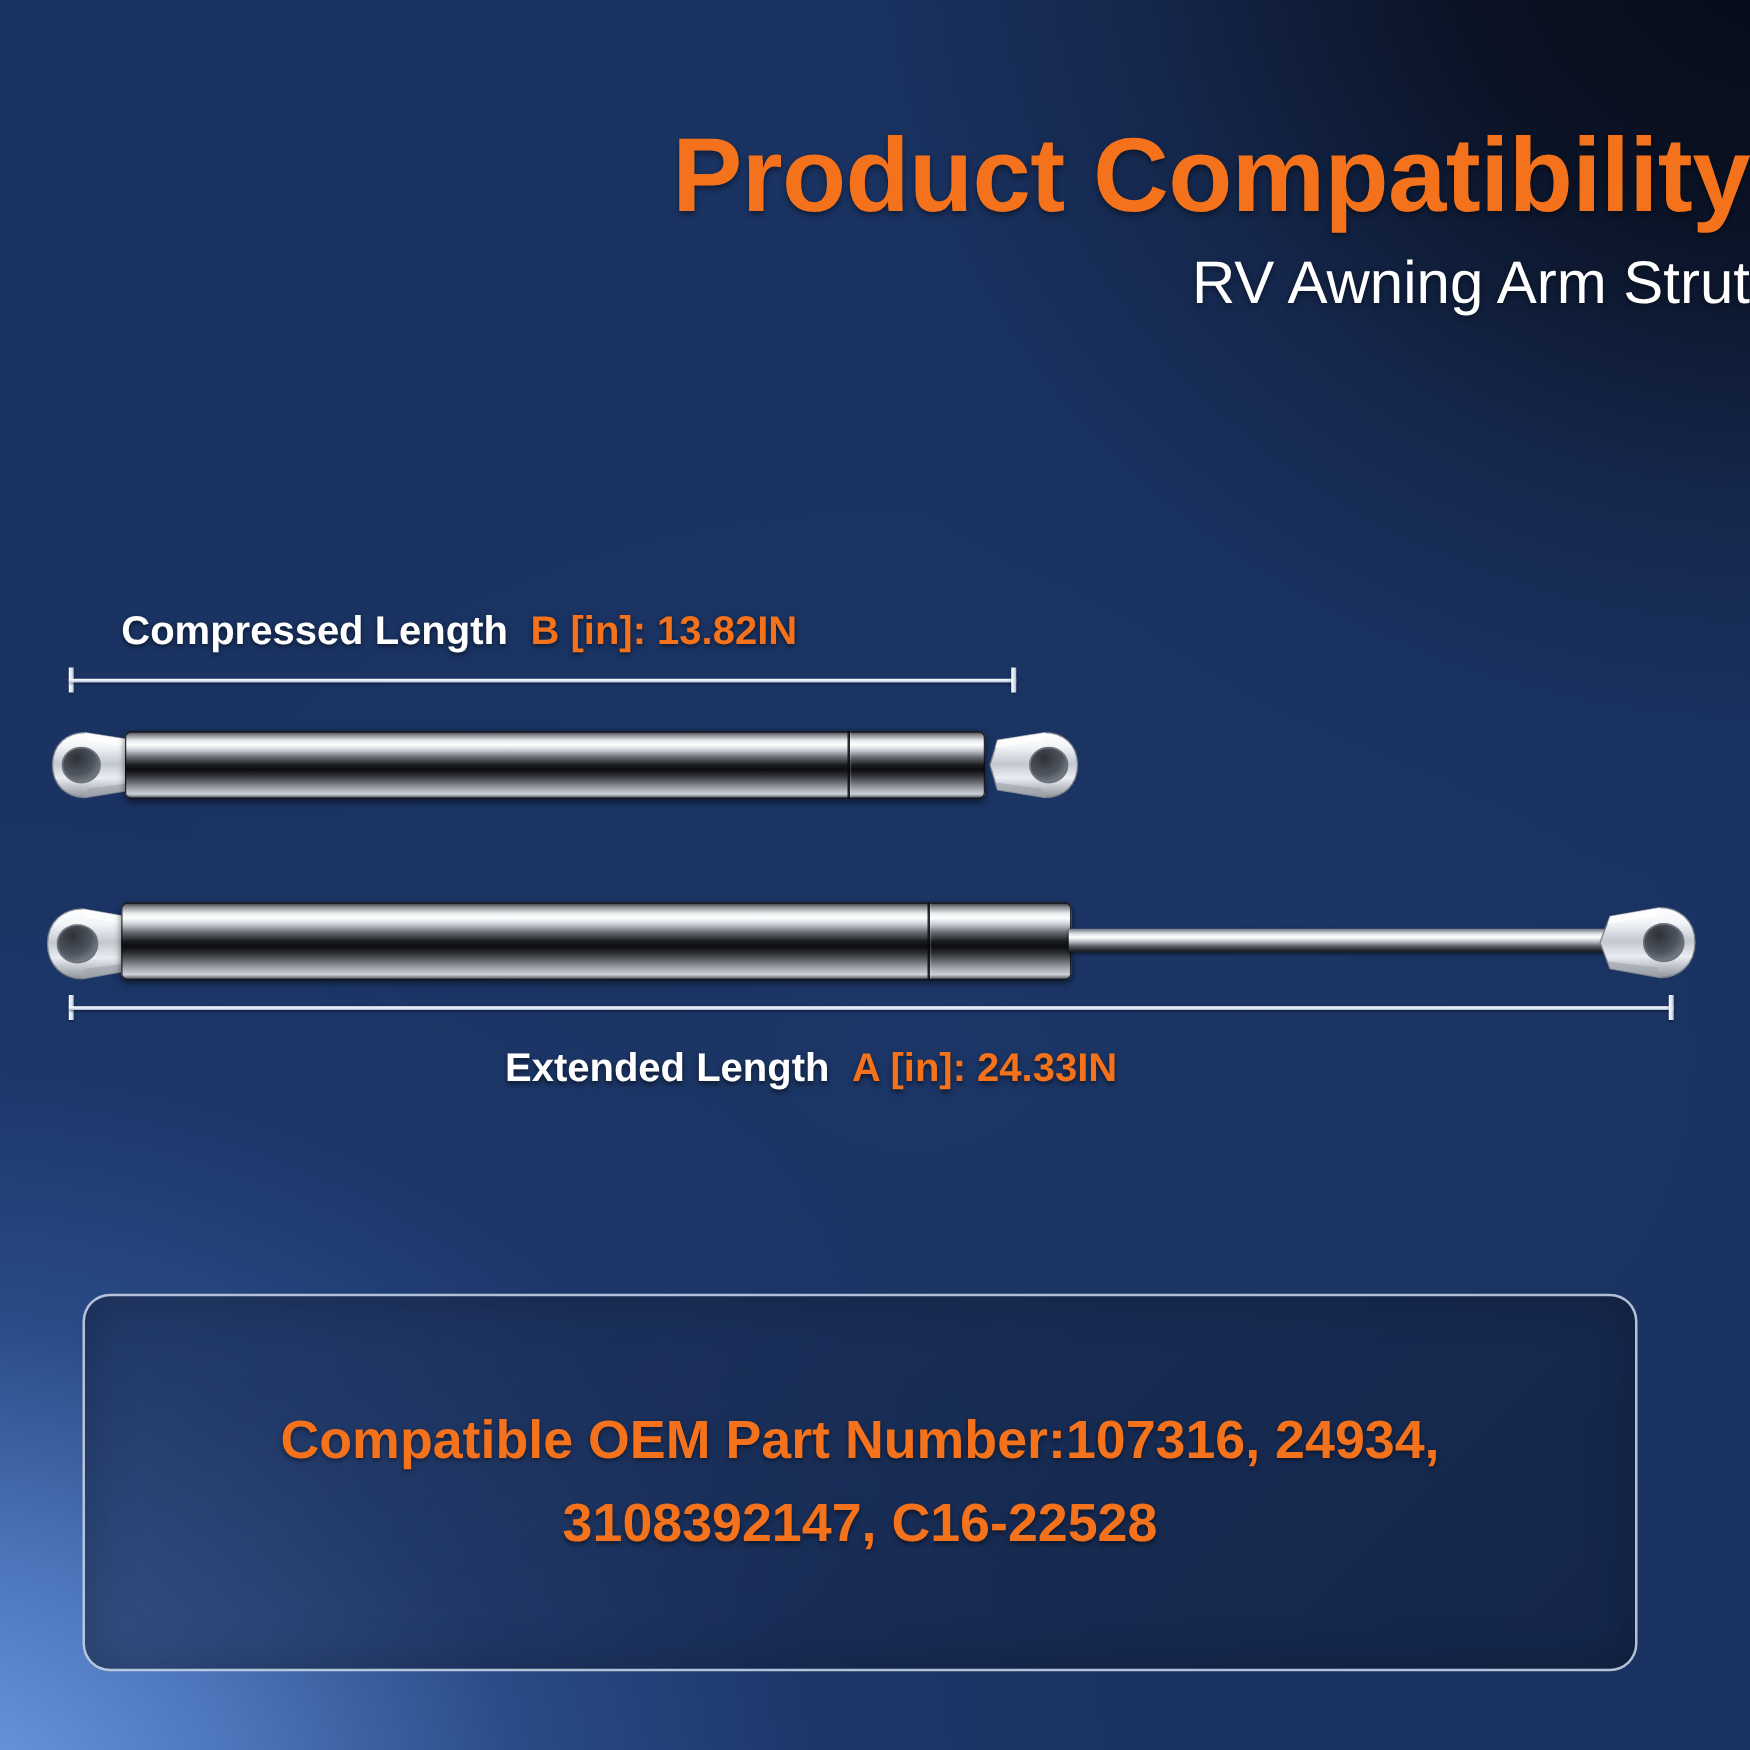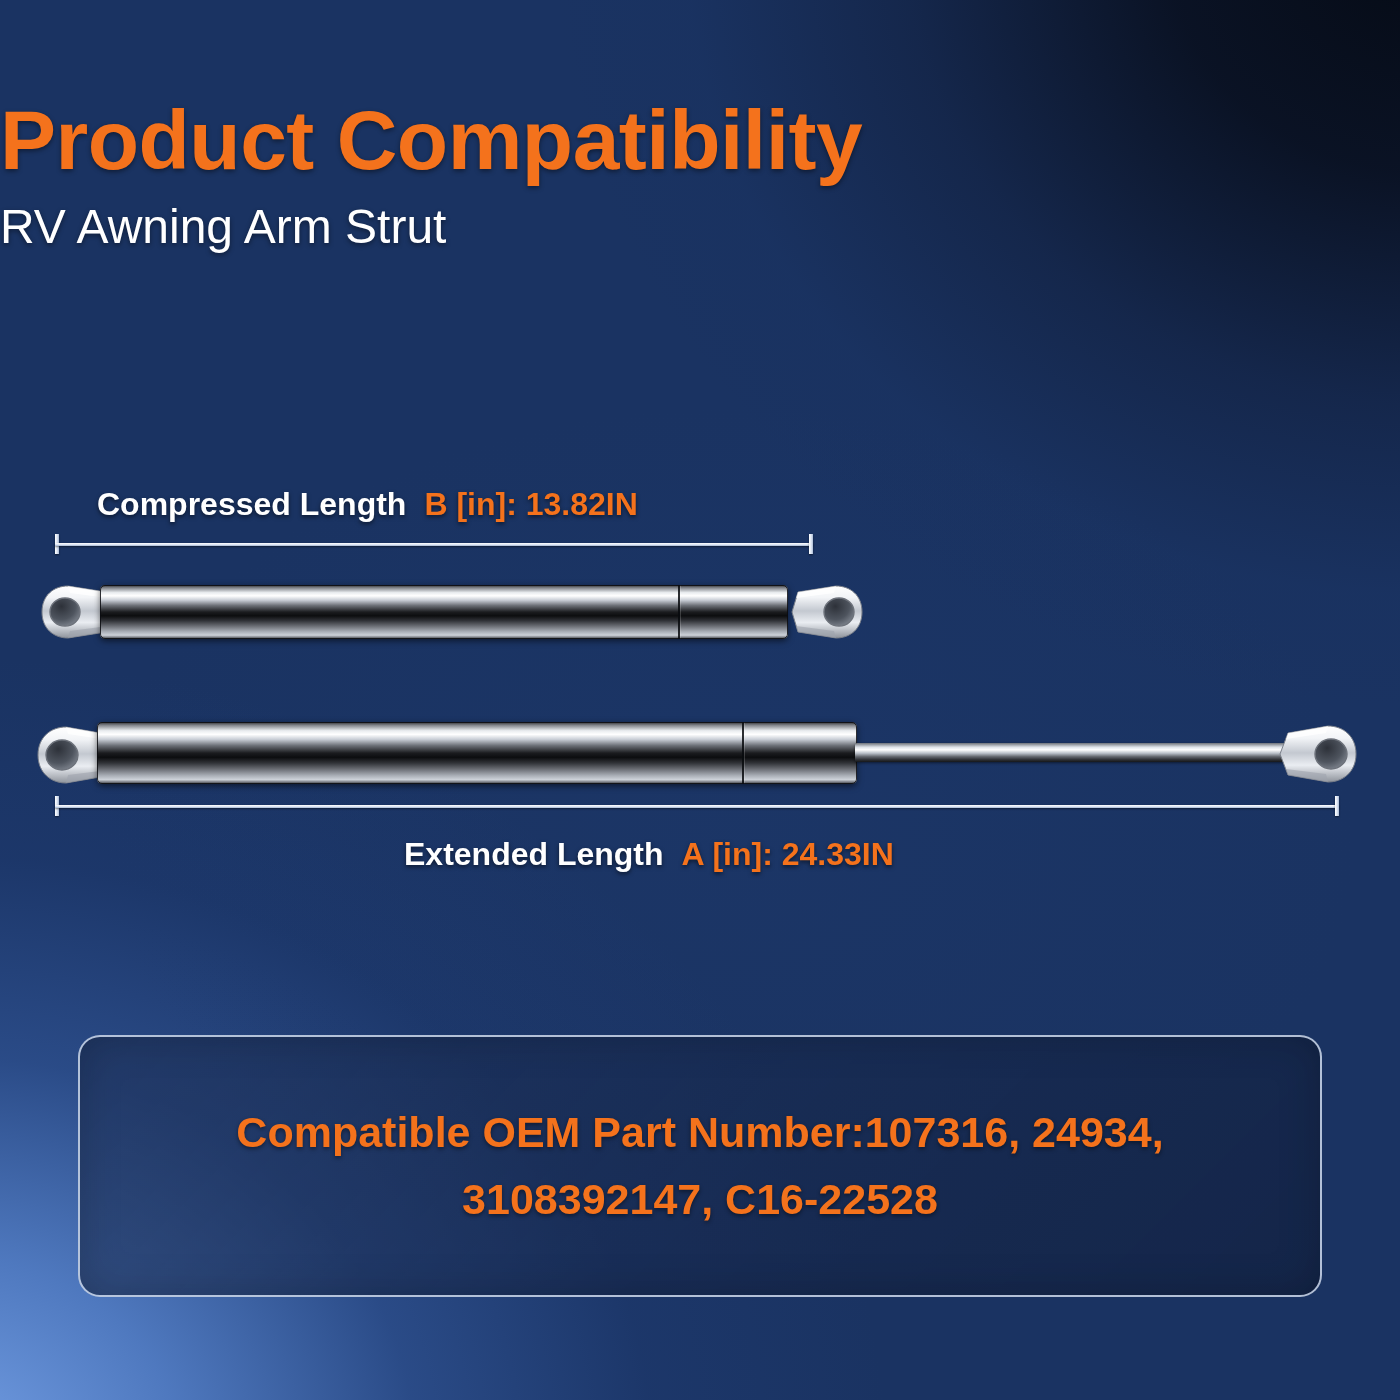--- a/index.html
+++ b/index.html
@@ -38,21 +38,21 @@
   #bg-glow-mid {
     position:absolute; inset:0;
     background:radial-gradient(ellipse 900px 620px at 52% 60%, rgba(30,58,110,0.35) 0%, rgba(0,0,0,0) 70%);
   }
 
   .layer { position:absolute; inset:0; }
 
   
   #header {
     position:absolute; top:96px; left:0; width:1400px;
-    text-align:left;
+    text-align:right;
   }
   #title {
     color:#F4721C;
     font-size:84px;
     font-weight:bold;
     letter-spacing:-0.5px;
     line-height:1.05;
     text-shadow:0 2px 5px rgba(0,0,0,0.45);
   }
   #subtitle {
@@ -151,22 +151,22 @@
     box-shadow:0 1px 3px rgba(0,0,0,0.5);
   }
 
   
   .eyelet { position:absolute; }
   .eyelet svg { display:block; }
 
   
   #oem-box {
     position:absolute;
-    left:78px; top:1035px;
-    width:1244px; height:262px;
+    left:66px; top:1035px;
+    width:1244px; height:302px;
     border:2px solid rgba(214,226,244,0.82);
     border-radius:22px;
     background:linear-gradient(135deg, rgba(30,49,88,0.62) 0%, rgba(22,38,72,0.55) 50%, rgba(16,28,55,0.58) 100%);
     display:flex; align-items:center; justify-content:center;
     box-shadow:inset 0 0 40px rgba(0,0,0,0.22);
   }
   #oem-text {
     color:#F4721C;
     font-size:43px;
     font-weight:bold;

